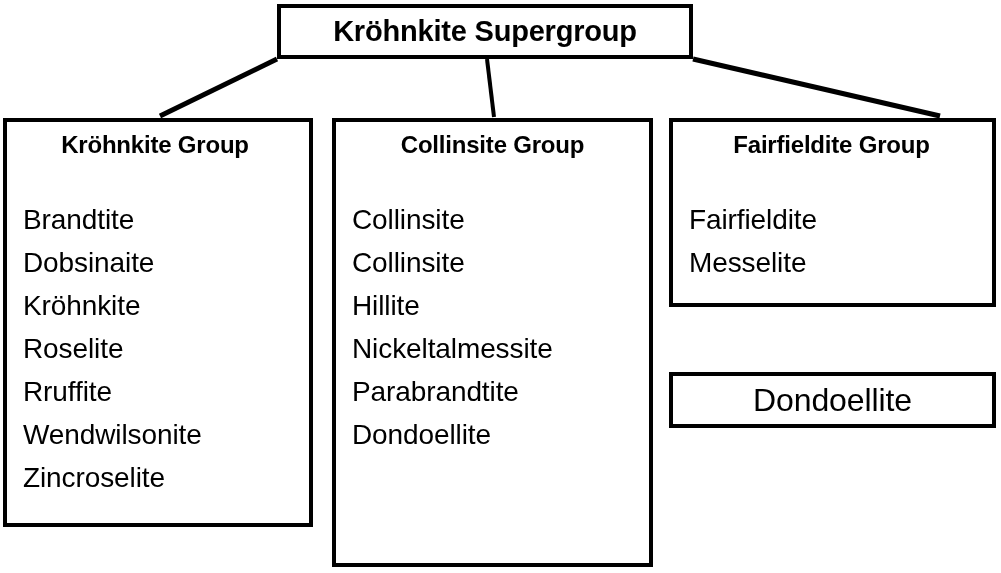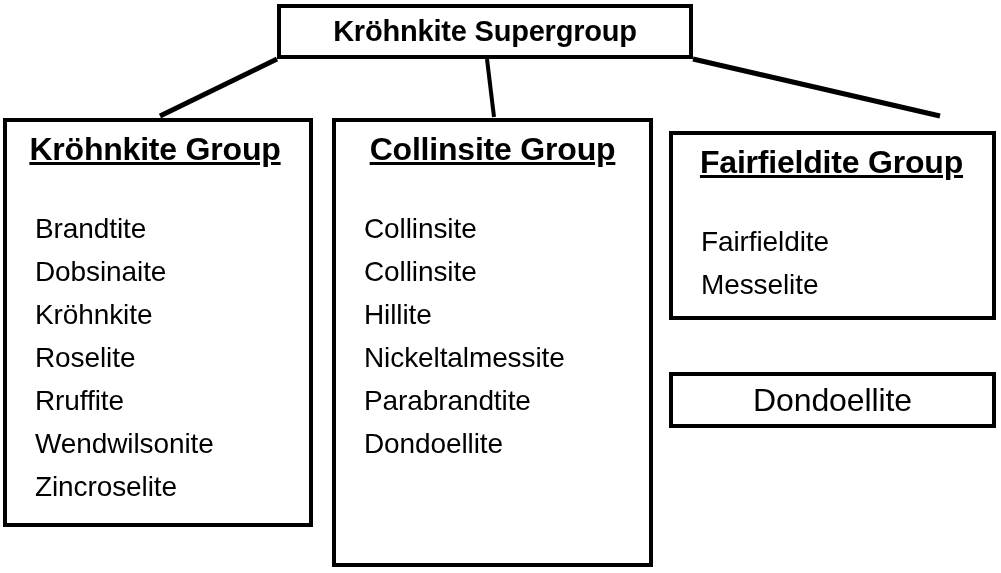--- a/index.html
+++ b/index.html
@@ -70,58 +70,57 @@
     height: 409px;
   }
   #box-collinsite {
     left: 332px;
     top: 118px;
     width: 321px;
     height: 449px;
   }
   #box-fairfieldite {
     left: 669px;
-    top: 131px;
+    top: 118px;
     width: 327px;
     height: 189px;
   }
   #box-dondoellite {
     left: 669px;
     top: 372px;
     width: 327px;
     height: 56px;
     display: flex;
     align-items: center;
     justify-content: center;
   }
 
   .group-header {
-    font-size: 32px;
+    font-size: 24px;
     font-weight: bold;
     text-align: center;
     letter-spacing: -0.2px;
     white-space: nowrap;
     padding-top: 9px;
-    text-decoration: underline;
   }
   #box-krohnkite .group-header { padding-right: 6px; }
   #box-collinsite .group-header { }
   #box-fairfieldite .group-header { padding-right: 2px; }
 
   .member-list {
     list-style: none;
     margin: 0;
     padding: 0;
     margin-top: 39px;
   }
   .member-item {
     font-size: 28px;
     line-height: 43px;
     white-space: nowrap;
-    padding-left: 28px;
+    padding-left: 16px;
     letter-spacing: -0.1px;
   }
 
   .standalone-label {
     font-size: 32px;
     letter-spacing: -0.1px;
     white-space: nowrap;
   }
 </style>
 </head>

